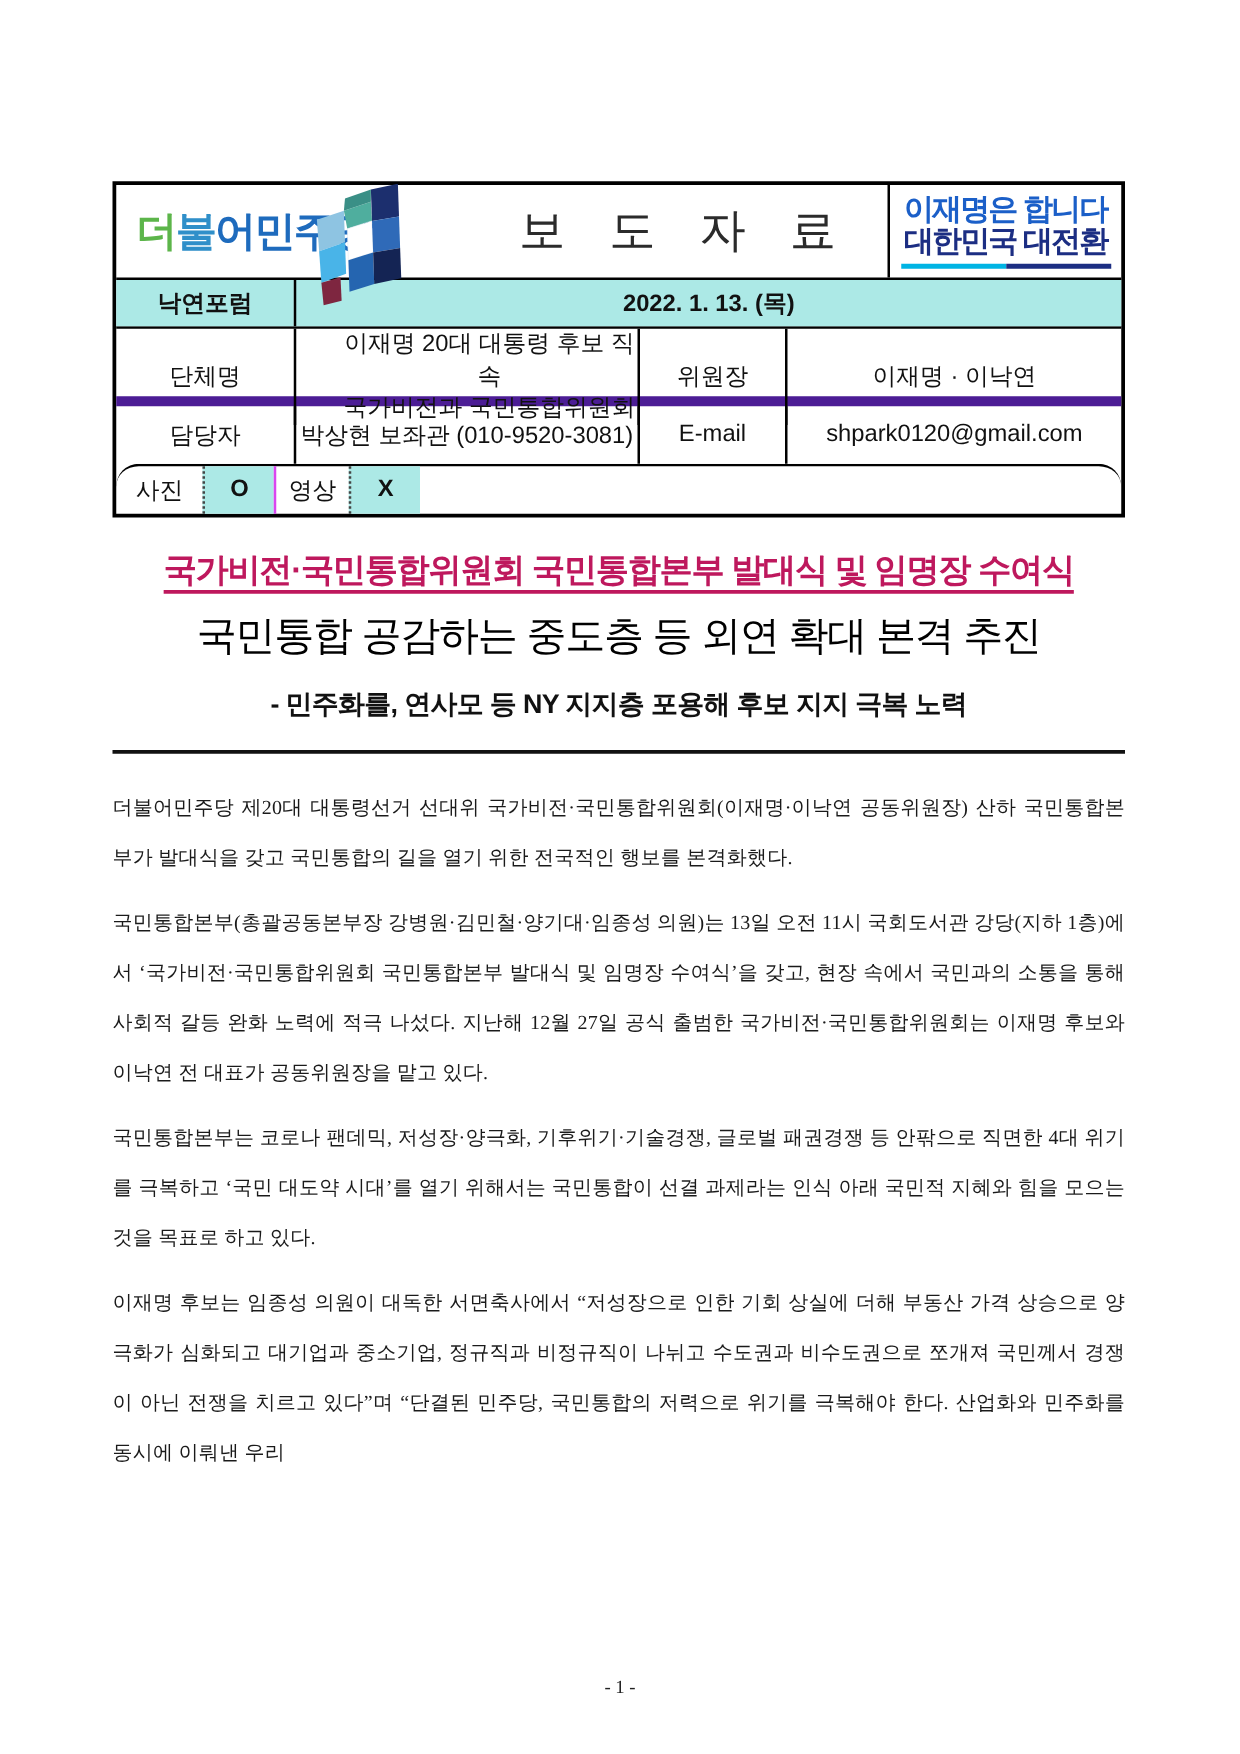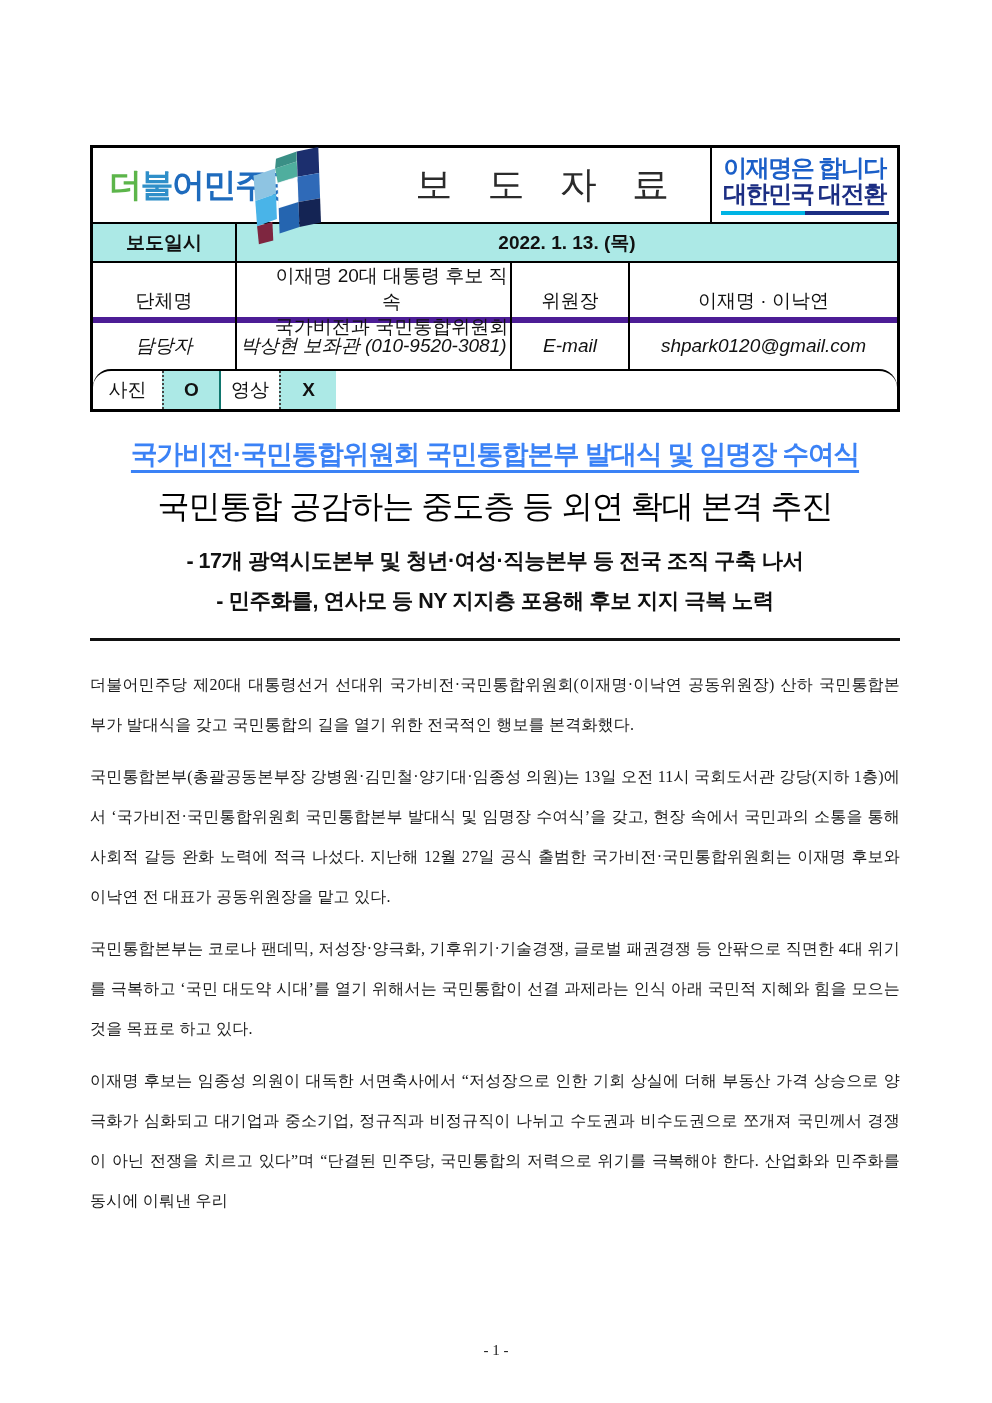--- a/index.html
+++ b/index.html
@@ -32,37 +32,37 @@
   .slogan2 { color:#1c2e83; font-weight:900; font-size:24px; letter-spacing:-1.5px; line-height:1.08; white-space:nowrap; }
   .slogan-bar { width:168px; height:4px; display:flex; margin-top:4px; }
   .bar-cyan { flex:1; background:#00b4e4; }
   .bar-navy { flex:1; background:#1c2e83; }
 
   
   .tbl { border-top:2px solid #000; font-size:19px; }
   .r { display:grid; }
   .r1 { grid-template-columns:142px 1fr; height:37px; }
   .r2 { grid-template-columns:142px 275px 118px 1fr; height:54px; border-top:2px solid #000; }
-  .r3 { grid-template-columns:142px 275px 118px 1fr; height:46px; border-top:6px solid #4c1d95;font-style:italic; }
+  .r3 { grid-template-columns:142px 275px 118px 1fr; height:46px; border-top:8px solid #4c1d95; }
   .c { display:flex; align-items:center; justify-content:center; box-sizing:border-box; text-align:center; }
   .c + .c { border-left:2px solid #000; }
   .teal { background:#ace9e6; }
   .bold { font-weight:700; }
   .two-line { flex-direction:column; line-height:1.35;padding-left:36px; }
   .r4 { display:flex; height:38px; border-top:2px solid #000; align-items:stretch;border-radius:18px; }
   .r4 .c4 { display:flex; align-items:center; justify-content:center; box-sizing:border-box; }
   .c4-photo { width:69px; }
   .c4-o { width:57px; background:#ace9e6; border-left:2px dotted #444; font-weight:700; }
-  .c4-video { width:60px; border-left:2px solid #0f766e; }
+  .c4-video { width:60px; border-left:2px solid #d946ef; }
   .c4-x { width:57px; background:#ace9e6; border-left:2px dotted #444; font-weight:700; }
   .c4-note { flex:1; border-left:2px solid #000; justify-content:flex-start; padding-left:18px; }
 
   
   .subtitle {
-    margin-top:24px; text-align:center; color:#3b82f6; font-weight:800; font-size:26.5px;
+    margin-top:24px; text-align:center; color:#be185d; font-weight:800; font-size:26.5px;
     letter-spacing:-1px;
     text-decoration:underline; text-decoration-thickness:2.5px; text-underline-offset:7px;
   }
   .main-title { margin-top:13px; text-align:center; color:#000; font-weight:400; font-size:32px; letter-spacing:-1px; }
   .bullets { margin-top:13px; text-align:center; font-weight:800; font-size:21.5px; line-height:1.85; letter-spacing:-0.5px; }
   .rule { border:none; border-top:3.5px solid #111; margin:16px 0 0 0; }
 
   
   .body-text {
     margin-top:24px; font-family:"Liberation Serif", serif; font-size:16px;
@@ -106,21 +106,21 @@
           <span class="slogan2">대한민국 대전환</span>
           <span class="slogan-bar">
               <span class="bar-cyan"></span>
               <span class="bar-navy"></span>
             </span>
         </div>
       </div>
 
       <div class="tbl">
         <div class="r r1">
-          <div class="c teal bold">보도일시</div>
+          <div class="c teal bold">낙연포럼</div>
           <div class="c teal bold">2022. 1. 13. (목)</div>
         </div>
         <div class="r r2">
           <div class="c">단체명</div>
           <div class="c two-line">
             <span>이재명 20대 대통령 후보 직속</span>
             <span>국가비전과 국민통합위원회</span>
           </div>
           <div class="c">위원장</div>
           <div class="c">이재명 · 이낙연</div>
@@ -136,21 +136,20 @@
           <div class="c4 c4-o">O</div>
           <div class="c4 c4-video">영상</div>
           <div class="c4 c4-x">X</div>
         </div>
       </div>
     </div>
 
     <div class="subtitle">국가비전·국민통합위원회 국민통합본부 발대식 및 임명장 수여식</div>
     <div class="main-title">국민통합 공감하는 중도층 등 외연 확대 본격 추진</div>
     <div class="bullets">
-      <div>- 17개 광역시도본부 및 청년·여성·직능본부 등 전국 조직 구축 나서</div>
       <div>- 민주화를, 연사모 등 NY 지지층 포용해 후보 지지 극복 노력</div>
     </div>
     <hr class="rule">
 
     <div class="body-text">
       <p>더불어민주당 제20대 대통령선거 선대위 국가비전·국민통합위원회(이재명·이낙연 공동위원장) 산하 국민통합본부가 발대식을 갖고 국민통합의 길을 열기 위한 전국적인 행보를 본격화했다.</p>
       <p>국민통합본부(총괄공동본부장 강병원·김민철·양기대·임종성 의원)는 13일 오전 11시 국회도서관 강당(지하 1층)에서 ‘국가비전·국민통합위원회 국민통합본부 발대식 및 임명장 수여식’을 갖고, 현장 속에서 국민과의 소통을 통해 사회적 갈등 완화 노력에 적극 나섰다. 지난해 12월 27일 공식 출범한 국가비전·국민통합위원회는 이재명 후보와 이낙연 전 대표가 공동위원장을 맡고 있다.</p>
       <p>국민통합본부는 코로나 팬데믹, 저성장·양극화, 기후위기·기술경쟁, 글로벌 패권경쟁 등 안팎으로 직면한 4대 위기를 극복하고 ‘국민 대도약 시대’를 열기 위해서는 국민통합이 선결 과제라는 인식 아래 국민적 지혜와 힘을 모으는 것을 목표로 하고 있다.</p>
       <p>이재명 후보는 임종성 의원이 대독한 서면축사에서 “저성장으로 인한 기회 상실에 더해 부동산 가격 상승으로 양극화가 심화되고 대기업과 중소기업, 정규직과 비정규직이 나뉘고 수도권과 비수도권으로 쪼개져 국민께서 경쟁이 아닌 전쟁을 치르고 있다”며 “단결된 민주당, 국민통합의 저력으로 위기를 극복해야 한다. 산업화와 민주화를 동시에 이뤄낸 우리</p>
     </div>

